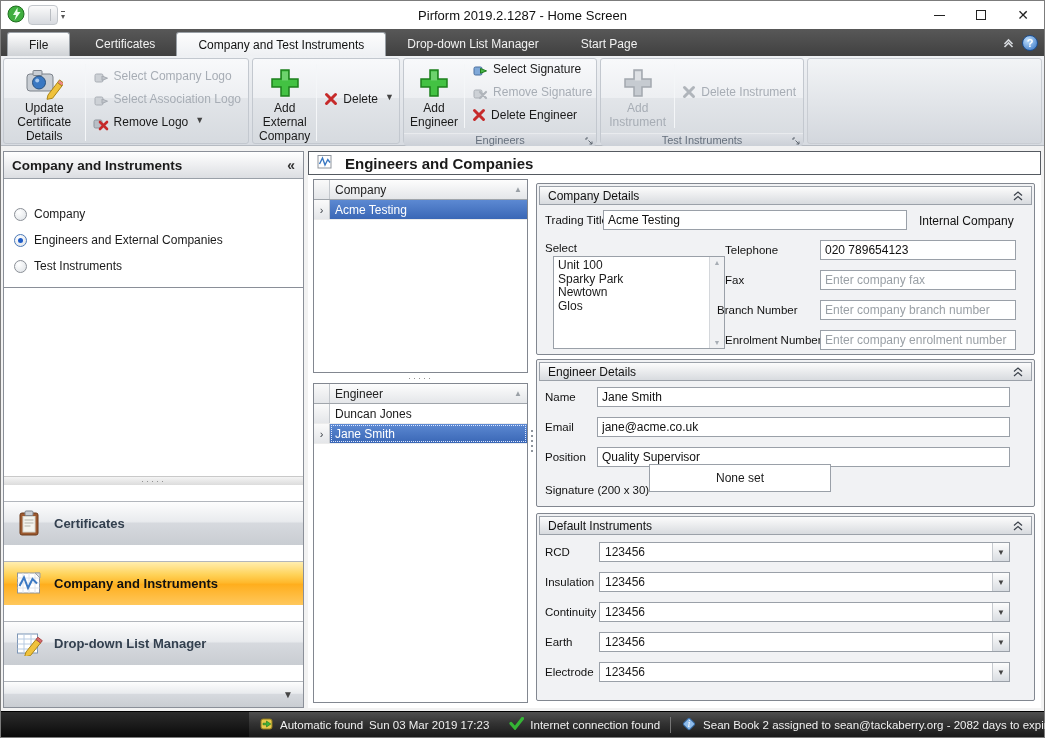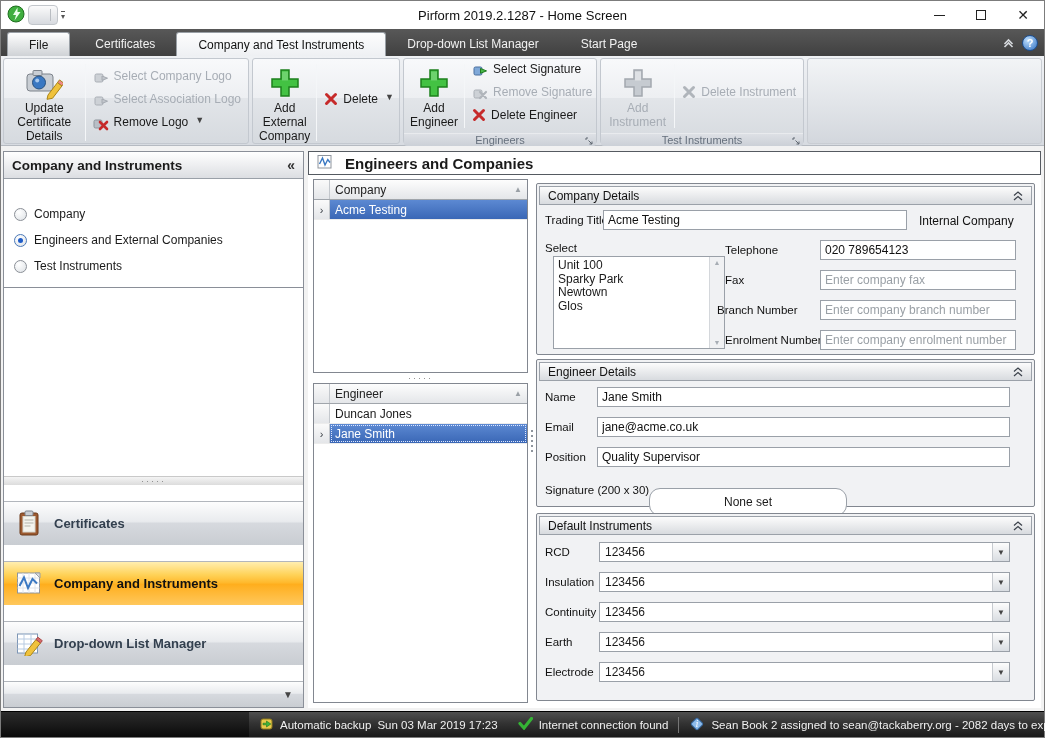--- a/index.html
+++ b/index.html
@@ -471,21 +471,21 @@
                   </svg>
                 </span>
             </div>
             <span class="flabel" style="left:8px; top:31px;">Name</span>
             <input class="tinput" style="left: 60px; top: 27px; right: 24px; width: auto;" value="Jane Smith">
             <span class="flabel" style="left:8px; top:61px;">Email</span>
             <input class="tinput" style="left: 60px; top: 57px; right: 24px; width: auto;" value="jane@acme.co.uk">
             <span class="flabel" style="left:8px; top:91px;">Position</span>
             <input class="tinput" style="left: 60px; top: 87px; right: 24px; width: auto;" value="Quality Supervisor">
             <span class="flabel" style="left:8px; top:124px;">Signature (200 x 30)</span>
-            <div class="noneset" style="left:112px; top:128px; width:198px; height:28px;border-radius:11px;">
+            <div class="noneset" style="left:112px; top:104px; width:182px; height:28px;">
               <span>None set</span>
             </div>
           </div>
 
           <div class="gbox" style="top:334px; height:188px;">
             <div class="gbox-header">
               <span>Default Instruments</span>
               <span class="gbox-collapse">
                   <svg width="10" height="10" viewBox="0 0 10 10">
                     <path d="M1 4.5 L5 1 L9 4.5 M1 9 L5 5.5 L9 9" fill="none" stroke="#3c434c" stroke-width="1.3"></path>
@@ -524,21 +524,21 @@
     </div>
   </div>
 
   <div class="statusbar">
     <div class="status-left"></div>
     <div class="status-seg">
       <span><svg width="15" height="15" viewBox="0 0 15 15">
             <rect x="2" y="3" width="11" height="10" rx="2" fill="#e8c94a" stroke="#8d7a1e"></rect>
             <path d="M4 7.2 h3.5 v-2.2 l4.3 3 -4.3 3 v-2.2 H4 z" fill="#3db53d" stroke="#1f7a1f" stroke-width="0.6"></path>
           </svg></span>
-      <span>Automatic backup</span>
+      <span>Automatic found</span>
       <span>Sun 03 Mar 2019 17:23</span>
     </div>
     <div class="status-seg">
       <span><svg width="15" height="13" viewBox="0 0 15 13">
             <path d="M2 6.5 L6 11 L13.5 1.5" fill="none" stroke="#35b435" stroke-width="3.2" stroke-linecap="round"></path>
           </svg></span>
       <span>Internet connection found</span>
     </div>
     <div class="status-sep"></div>
     <div class="status-seg status-license">

